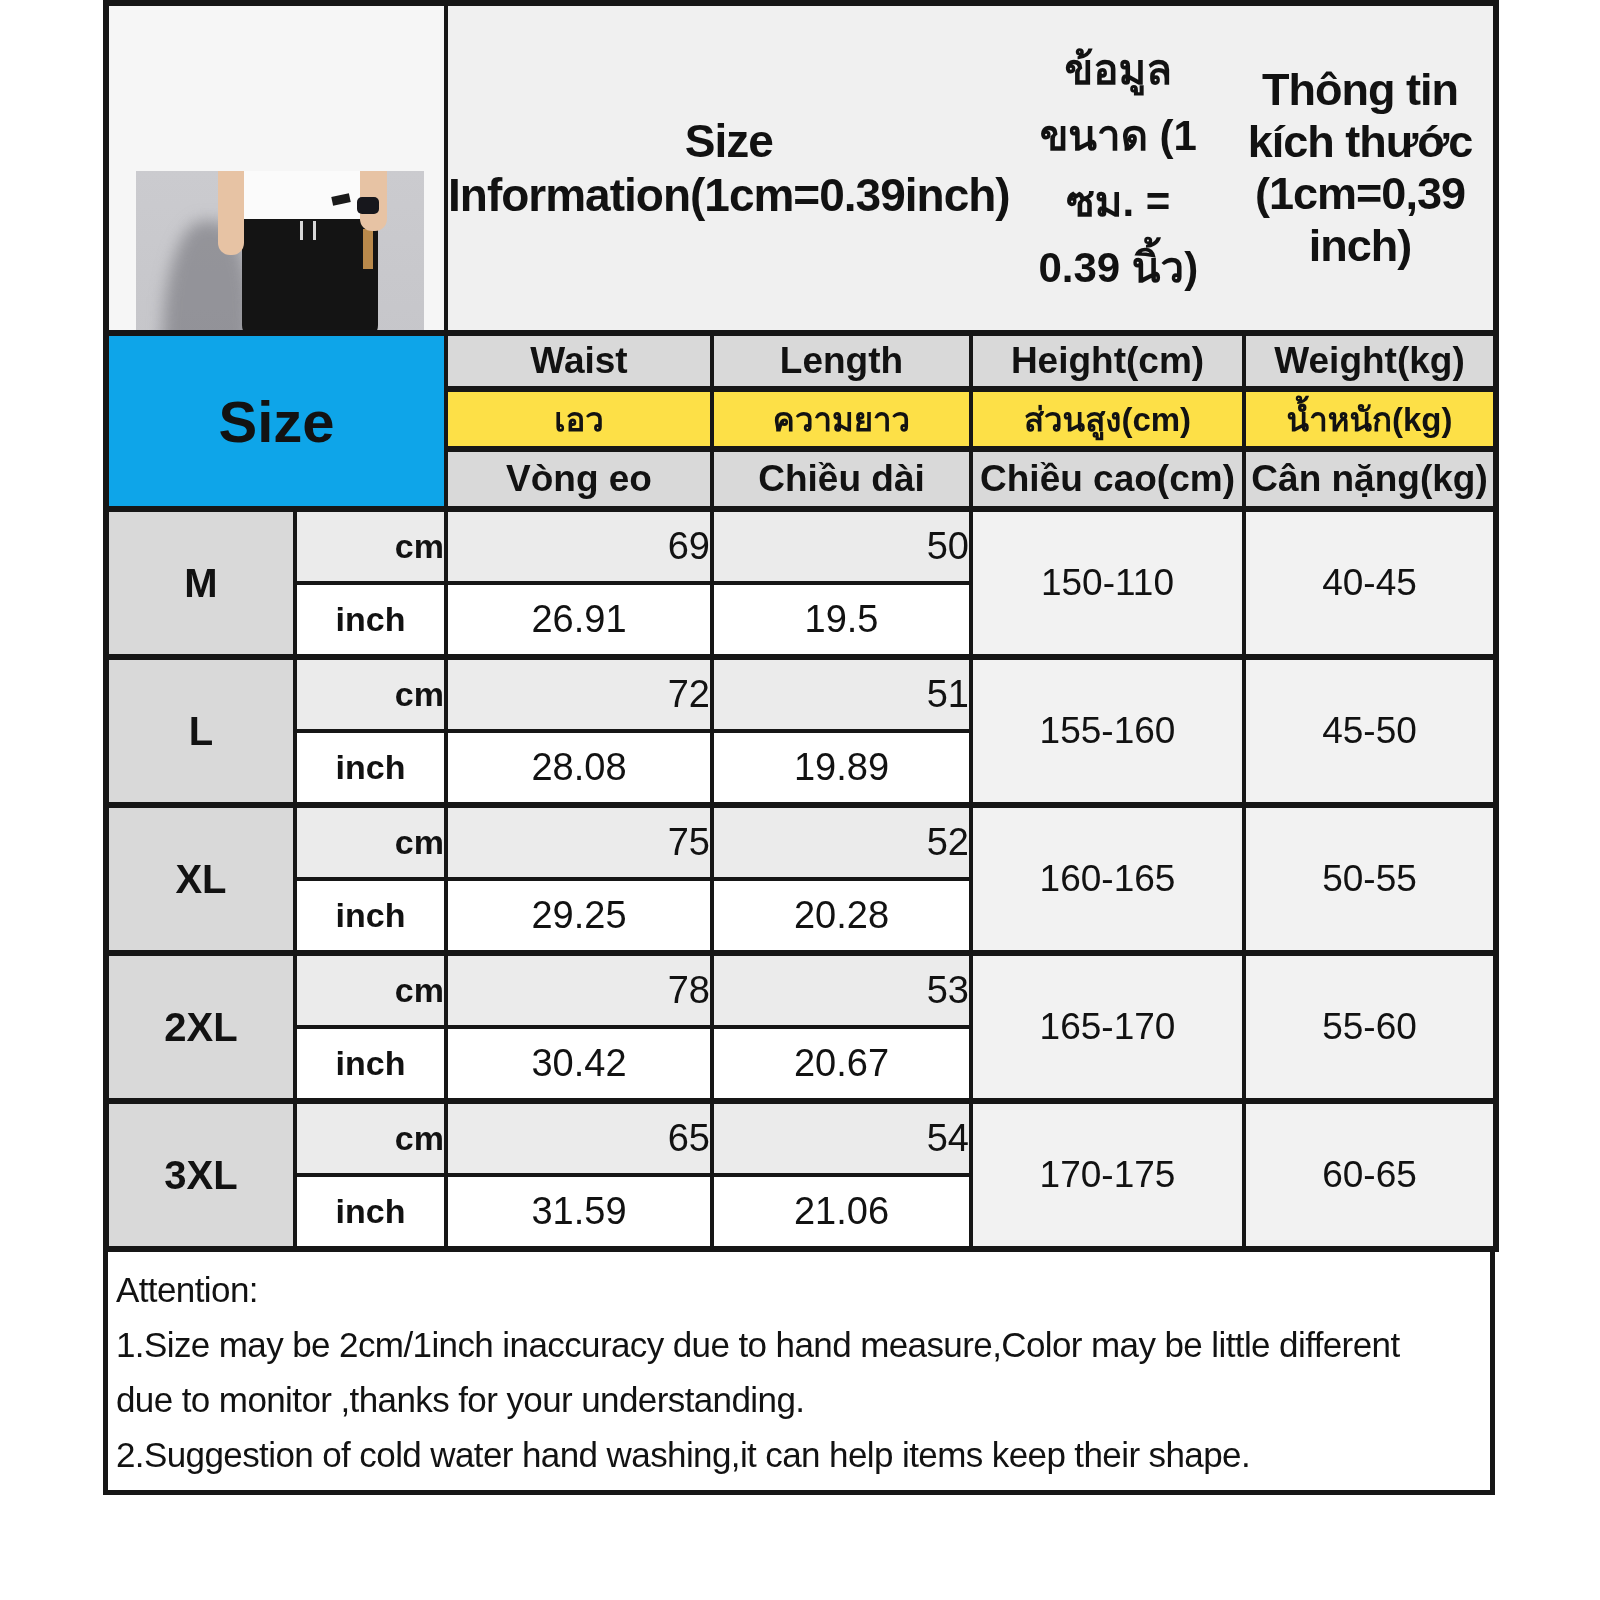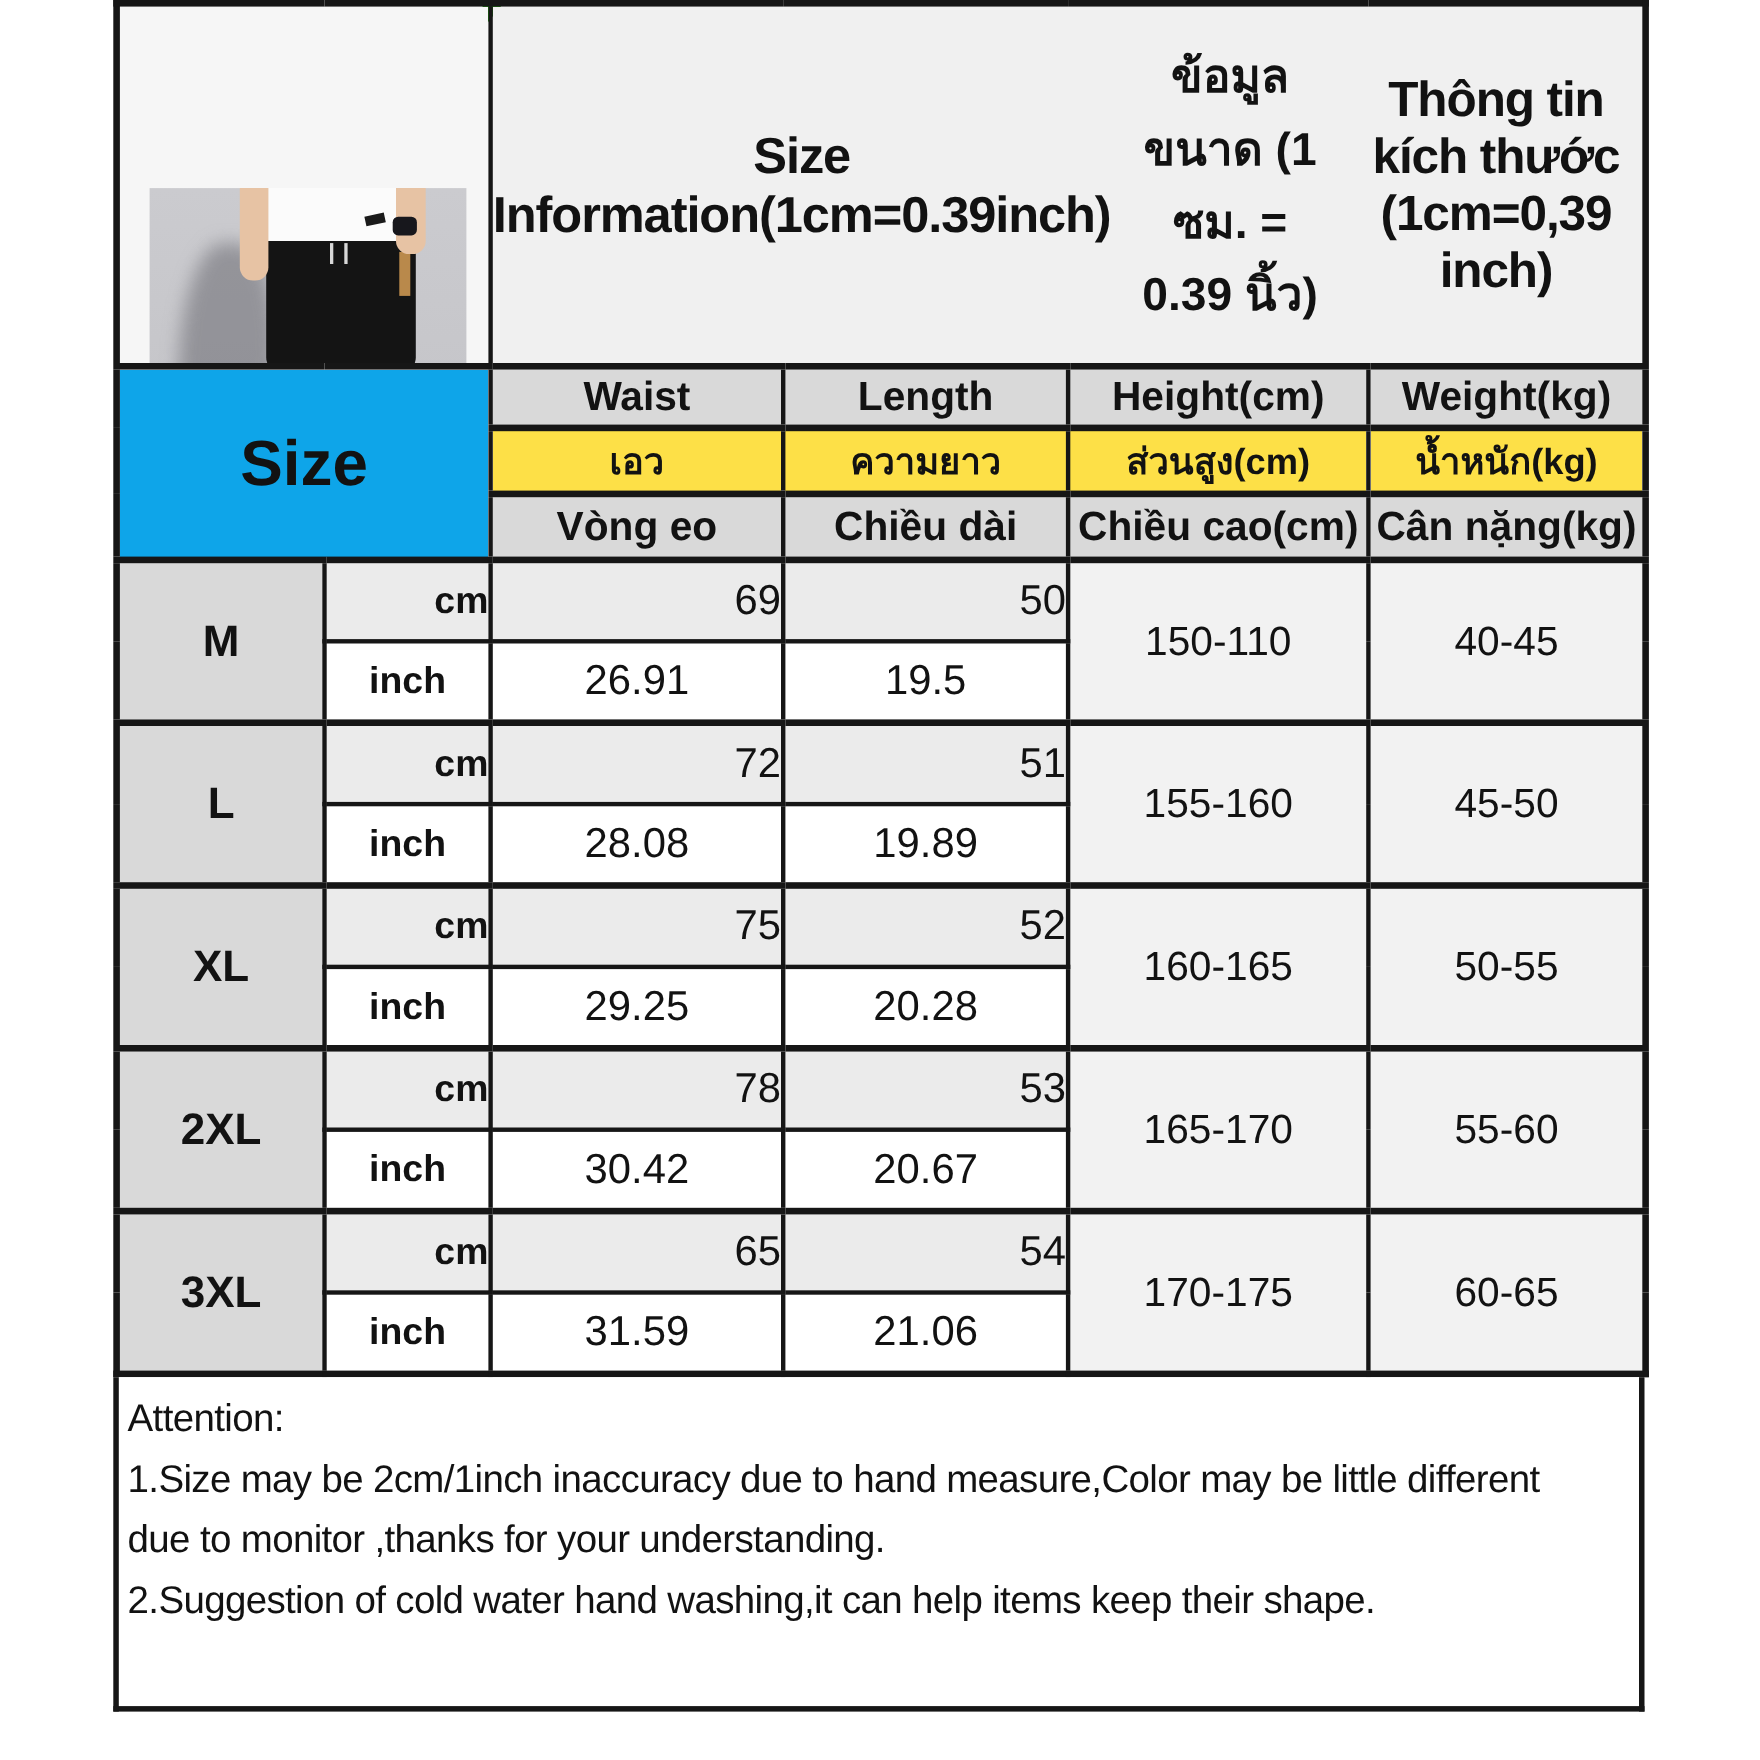--- a/index.html
+++ b/index.html
@@ -37,21 +37,21 @@
 
   .size-label { background:#d9d9d9; font-size:40px; font-weight:bold; }
   .unit       { font-size:34px; font-weight:bold; }
   .val        { font-size:38px; font-weight:normal; }
   .cm-row  td.unit, .cm-row td.val { background:#ebebeb;text-align:right; }
   .in-row  td.unit, .in-row td.val { background:#ffffff; }
   .range      { background:#f2f2f2; font-size:37px; font-weight:normal; }
 
   
   .attention {
-    box-sizing:border-box; width:100%; height:304px;
+    box-sizing:border-box; width:100%; height:243px;
     border:5px solid #161616; border-top:none;
     background:#fff; padding:10px 8px 0 8px;
     font-size:35px; letter-spacing:-0.6px; line-height:55px;
     text-align:left; white-space:nowrap;
   }
 
   
   .green-flag {
     position:absolute; left:437px; top:0; width:23px; height:21px;
     background:#1c9a0c; clip-path:polygon(0 0,100% 0,26% 100%);

